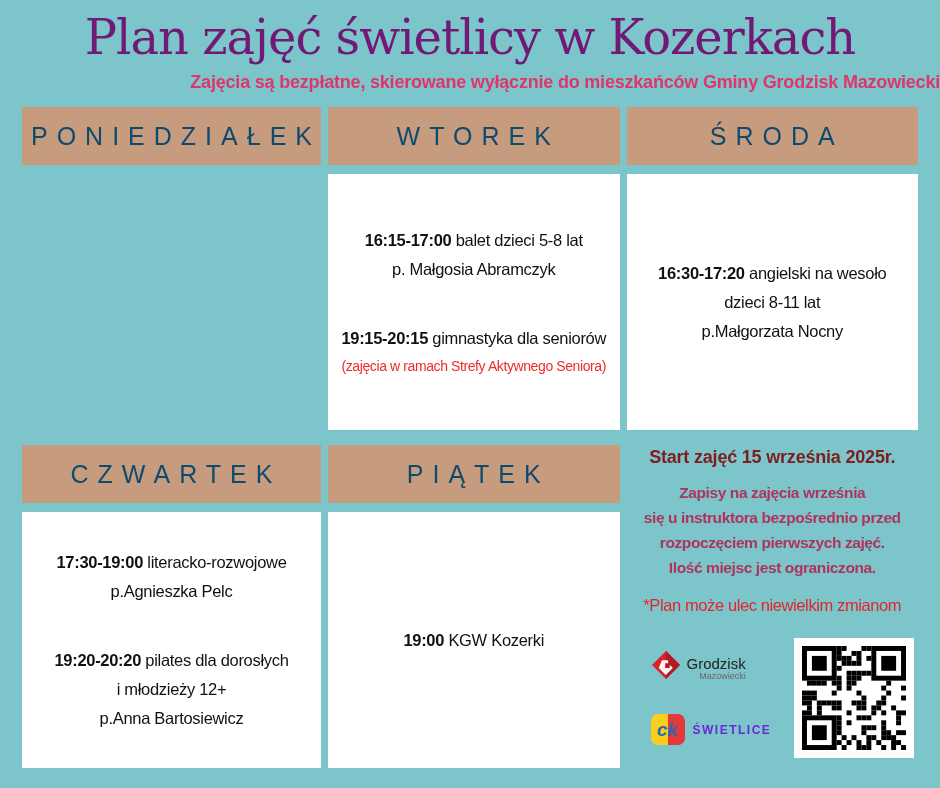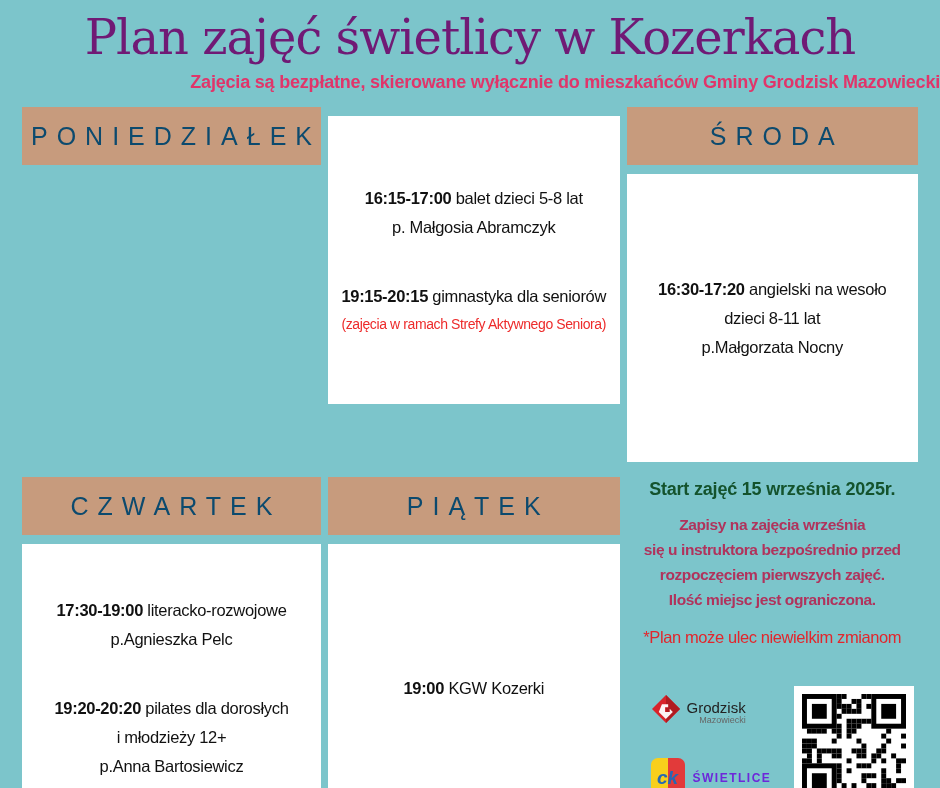--- a/index.html
+++ b/index.html
@@ -44,21 +44,21 @@
     background:#c79b7d;
     color:#0c4a6e;
     display:flex; align-items:center; justify-content:center;
     font-size:25px;
     letter-spacing:9px;
     text-indent:9px;
     white-space:nowrap;
   }
   .day-card {
     margin-top:9px;
-    height:288px;
+    height:256px;
     background:#ffffff;
     display:flex; flex-direction:column;
     justify-content:center;
     text-align:center;
     padding:0 6px;
   }
   .session + .session { margin-top:40px; }
   .session .line {
     font-size:16.5px;
     letter-spacing:-0.3px;
@@ -76,21 +76,21 @@
   }
   .info-cell {
     display:flex; flex-direction:column;
     text-align:center;
     padding-top:2px;
   }
   .info-start {
     font-size:18px;
     font-weight:bold;
     letter-spacing:-0.2px;
-    color:#14532d;
+    color:#7f1d1d;
     white-space:nowrap;
   }
   .info-signup { margin-top:12px; }
   .info-signup div {
     font-size:15.5px;
     font-weight:bold;
     letter-spacing:-0.4px;
     line-height:25px;
     color:#b0335c;
     white-space:nowrap;
@@ -110,21 +110,21 @@
     padding:0 4px 0 24px;
     flex:1;
   }
   .logo-stack { display:flex; flex-direction:column; gap:26px; align-items:flex-start; }
   .grodzisk-logo { display:flex; align-items:center; gap:6px; }
   .grodzisk-text { display:flex; flex-direction:column; align-items:flex-end; }
   .grodzisk-title { font-size:15px; font-weight:normal; color:#222222; line-height:15px; }
   .grodzisk-sub { font-size:9px; color:#666666; line-height:11px; }
   .ck-logo { display:flex; align-items:center; gap:8px; }
   .ck-box {
-    width:34px; height:40px; border-radius:7px;
+    width:34px; height:31px; border-radius:7px;
     background:linear-gradient(90deg,#f8cf1c 0 50%,#e23a3a 50% 100%);
     display:flex; align-items:center; justify-content:center;
     color:#2668b2; font-weight:bold; font-size:19px;
     font-style:italic;
   }
   .ck-label { font-size:12px; font-weight:bold; letter-spacing:1.5px; color:#6d28d9; }
   .qr-box {
     background:#ffffff;
     width:120px; height:120px;
     padding:8px;
@@ -136,20 +136,21 @@
 <div class="poster">
   <h1 class="page-title">Plan zajęć świetlicy w Kozerkach</h1>
   <div class="page-subtitle">Zajęcia są bezpłatne, skierowane wyłącznie do mieszkańców Gminy Grodzisk Mazowiecki</div>
 
   <div class="grid" id="days-grid">
 
     <div class="day-col">
         <div class="day-header">PONIEDZIAŁEK</div>
       </div>
       <div class="day-col">
+        <div class="day-header">WTOREK</div>
         <div class="day-card">
           <div class="session">
             <p class="line"><b>16:15-17:00</b> balet dzieci 5-8 lat</p>
             <p class="line">p. Małgosia Abramczyk</p>
           </div>
           <div class="session">
             <p class="line"><b>19:15-20:15</b> gimnastyka dla seniorów</p>
             <p class="note">(zajęcia w ramach Strefy Aktywnego Seniora)</p>
           </div>
         </div>

